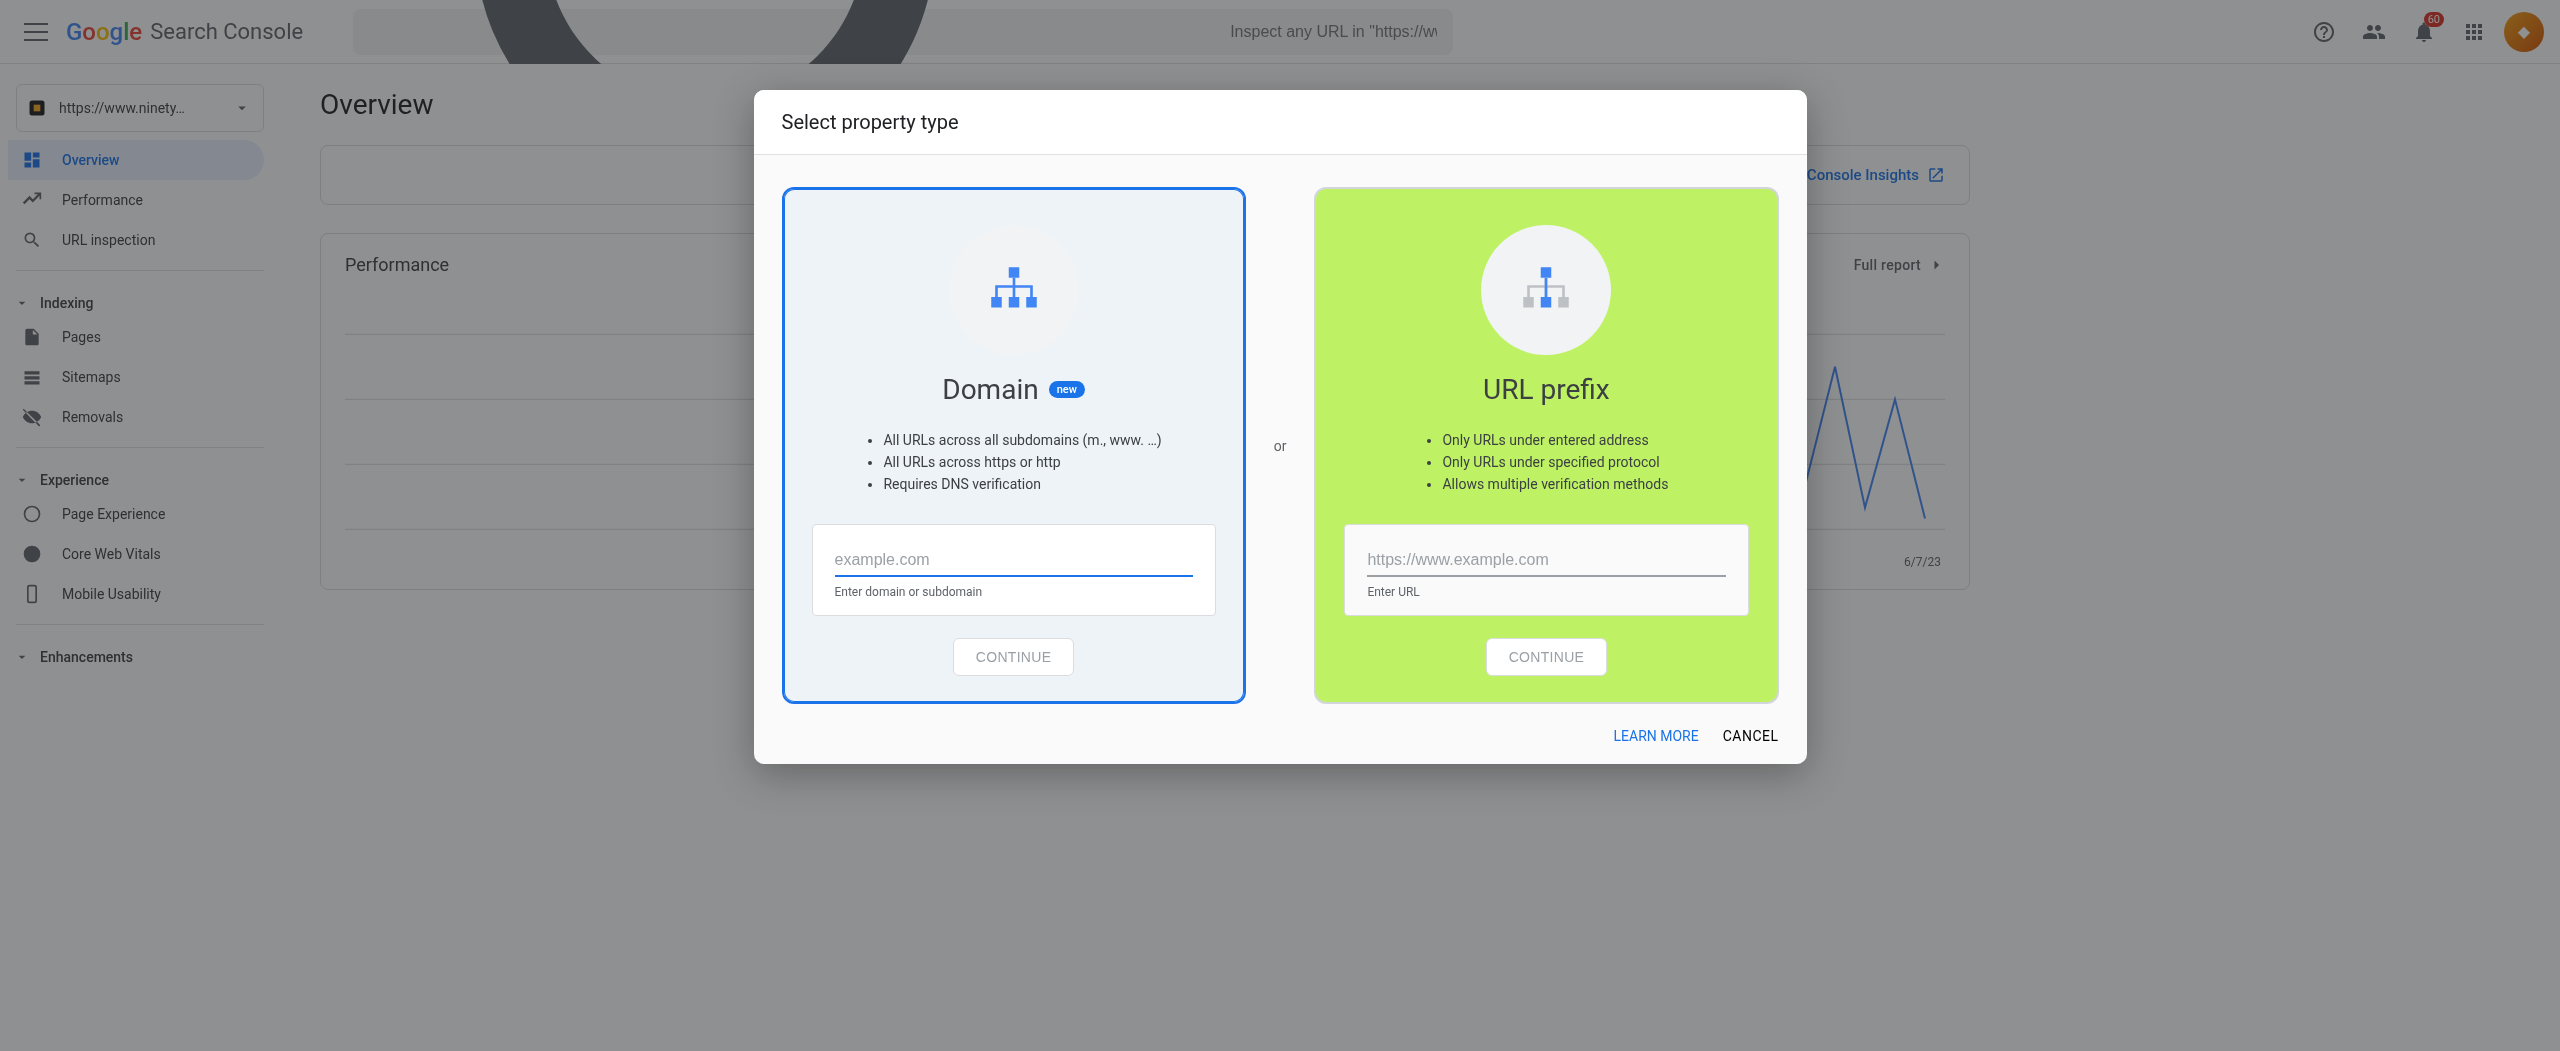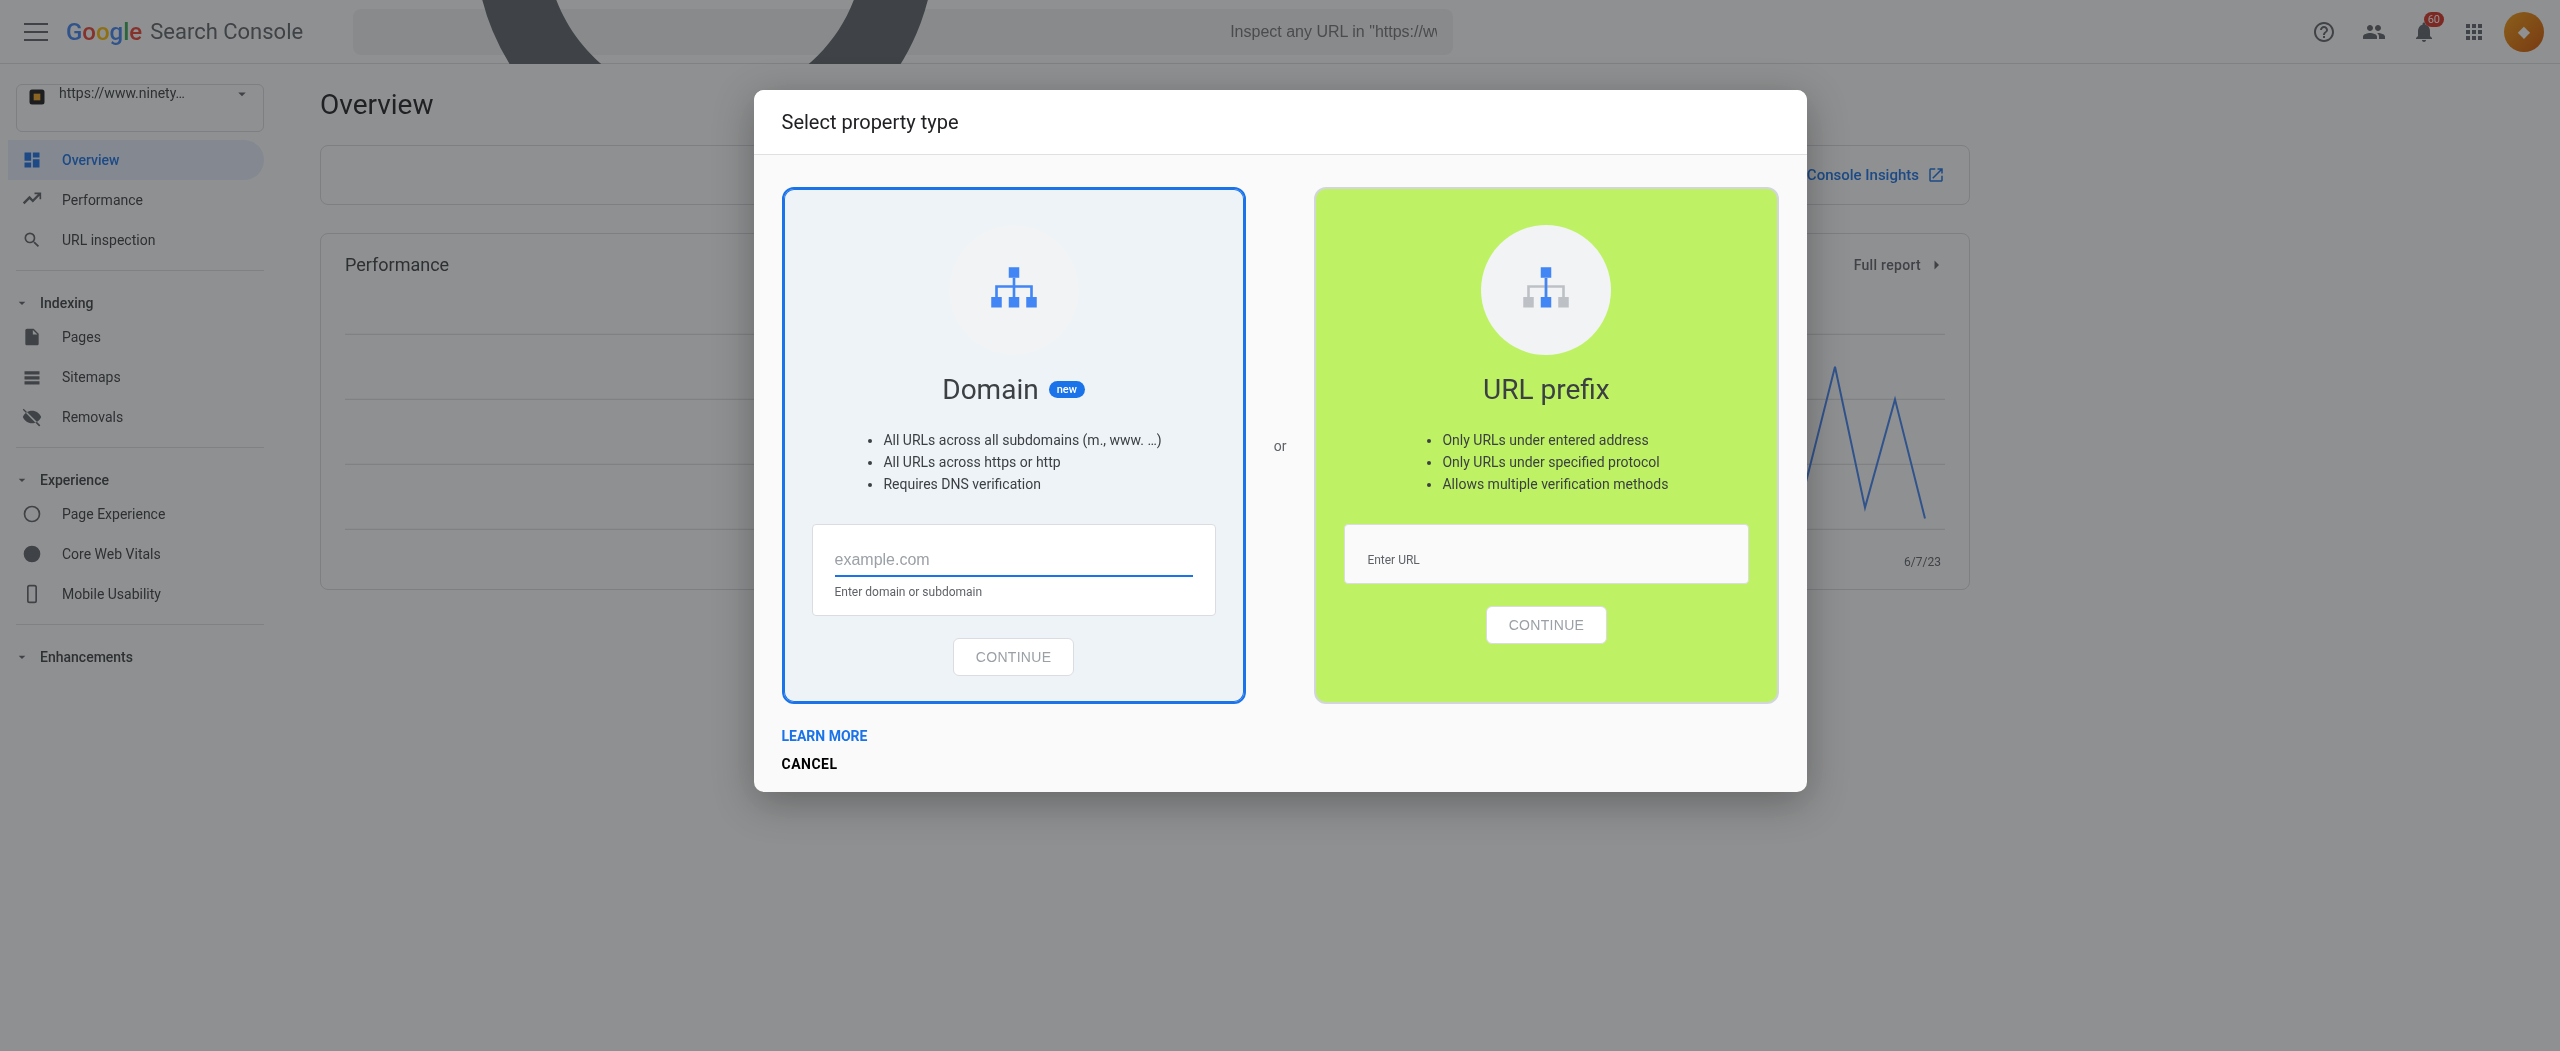--- a/index.html
+++ b/index.html
@@ -18,21 +18,21 @@
   .searchbox input { flex: 1; border: none; background: transparent; font-size: 16px; color: #5f6368; outline: none; }
   .spacer { flex: 1; }
   .icon-btn { width: 40px; height: 40px; display: flex; align-items: center; justify-content: center; border-radius: 50%; position: relative; }
   .icon-btn svg { width: 24px; height: 24px; fill: #5f6368; }
   .avatar { width: 40px; height: 40px; border-radius: 50%; background: linear-gradient(135deg,#f39c12,#d35400); display:flex;align-items:center;justify-content:center;color:white;font-weight:500; }
   .badge { position:absolute; top:0; right:0; background:#d93025; color:#fff; font-size:11px; border-radius:10px; padding:1px 4px; min-width:16px; text-align:center; }
 
   
   .body { display: flex; height: calc(1051px - 64px); }
   .sidebar { width: 280px; padding: 12px 8px; overflow-y: auto; }
-  .property-select { margin: 8px; border: 1px solid #dadce0; border-radius: 6px; height: 48px; display: flex; align-items: flex-start; padding: 0 12px 0 8px; gap: 10px; font-size: 14px; color: #3c4043; }
+  .property-select { margin: 8px; border: 1px solid #dadce0; border-radius: 6px; height: 48px; display: flex; align-items: center; padding: 0 12px 0 8px; gap: 10px; font-size: 14px; color: #3c4043; }
   .property-select .sel-icon { width:24px;height:24px;background:#fff;border-radius:4px;display:flex;align-items:center;justify-content:center; }
   .property-select .sel-text { flex:1; overflow:hidden; text-overflow:ellipsis; white-space:nowrap; }
   .property-select .chev { width:18px;height:18px; }
 
   .nav-item { display:flex; align-items:center; gap:20px; padding: 10px 14px; border-radius: 0 24px 24px 0; font-size:14px; color:#3c4043; margin-right:8px; }
   .nav-item.selected { background:#e8f0fe; color:#1a73e8; font-weight:500; }
   .nav-item.selected svg { fill:#1a73e8; }
   .nav-item svg { width:20px;height:20px;fill:#5f6368; flex-shrink:0; }
   .nav-section { display:flex;align-items:center;gap:10px; padding: 14px 14px 6px 6px; font-size:14px; font-weight:500; color:#3c4043; }
   .nav-section svg { width:16px;height:16px;fill:#5f6368; }
@@ -75,21 +75,21 @@
 
   .input-frame { margin-top:26px; border:1px solid #dadce0; border-radius:4px; padding:20px 22px 16px; width:100%; background:#fafafa; }
   .opt-card.selected .input-frame { background:#fff; }
   .text-underline { width:100%; border:none; border-bottom:2px solid #1a73e8; background:transparent; font-size:16px; padding:6px 0; outline:none; }
   .opt-card:not(.selected) .text-underline { border-bottom-color:#9aa0a6; }
   .text-underline::placeholder { color:#9aa0a6; }
   .helper { font-size:12px; color:#5f6368; margin-top:8px; text-align:left; }
 
   .cont-btn { margin-top:22px; border:1px solid #dadce0; background:#fff; color:#9aa0a6; font-size:14px; font-weight:500; letter-spacing:.3px; padding:10px 22px; border-radius:6px; }
 
-  .modal-foot { display:flex; justify-content:flex-end; gap:12px; padding: 14px 28px 20px; font-size:14px; font-weight:700;flex-direction:column; }
+  .modal-foot { display:flex; justify-content:flex-end; gap:24px; padding: 14px 28px 20px; font-size:14px; font-weight:400; }
   .modal-foot .learn { color:#1a73e8; }
   .modal-foot .cancel { color:#000000; letter-spacing:.5px; }
 </style>
 </head>
 <body>
 
 <div class="appbar">
   <div class="icon-btn">
     <div class="hamburger">
         <div></div>
@@ -315,20 +315,21 @@
             </div>
             <div class="opt-title-row">
               <span class="opt-title">URL prefix</span>
             </div>
             <ul class="opt-bullets">
               <li>Only URLs under entered address</li>
               <li>Only URLs under specified protocol</li>
               <li>Allows multiple verification methods</li>
             </ul>
             <div class="input-frame">
+              <input class="text-underline" placeholder="https://www.example.com" style="">
               <div class="helper">Enter URL</div>
             </div>
             <button class="cont-btn">CONTINUE</button>
           </div>
         </div>
         <div class="modal-foot">
           <span class="learn">LEARN MORE</span>
           <span class="cancel">CANCEL</span>
         </div>
       </div>

